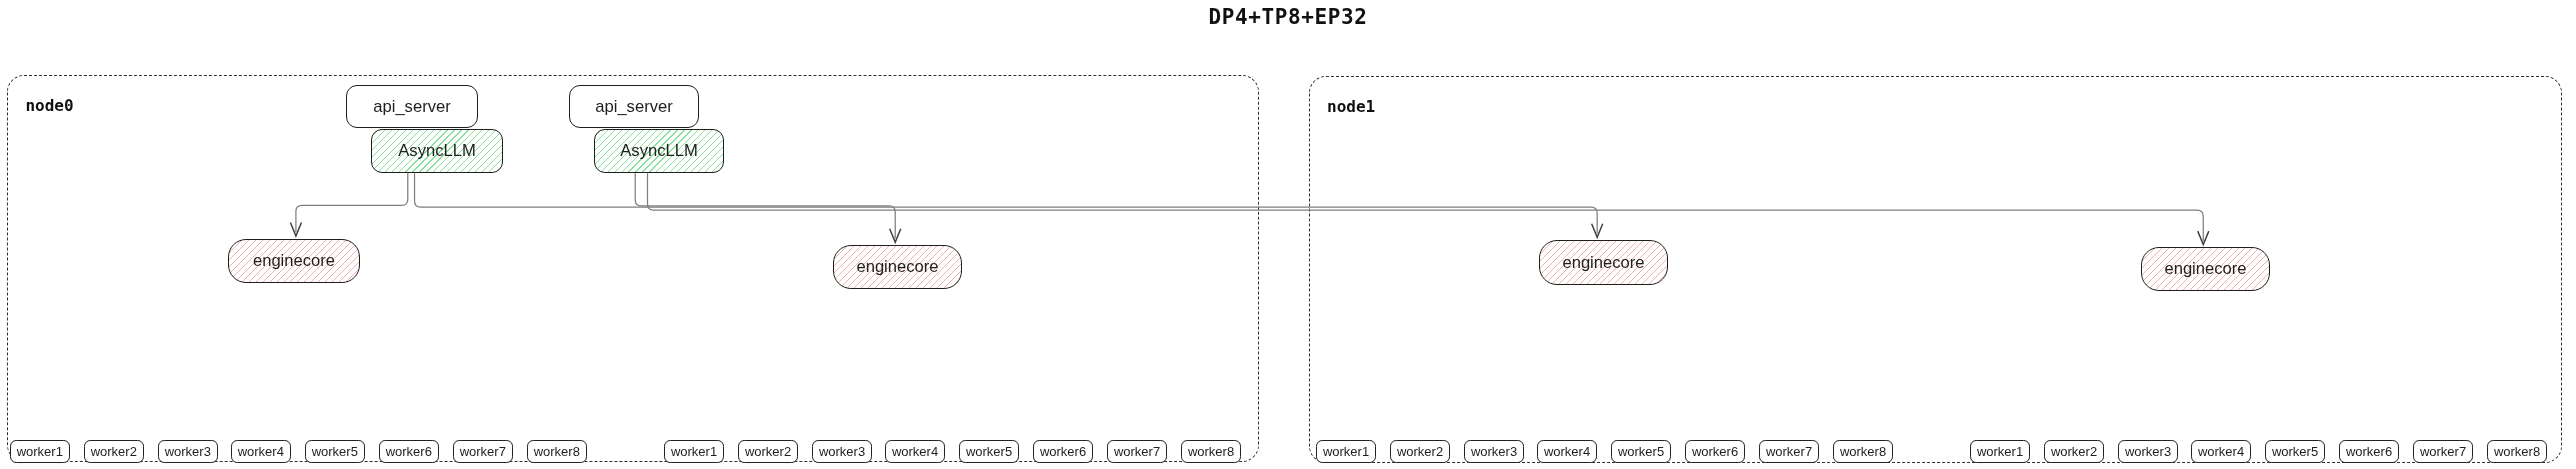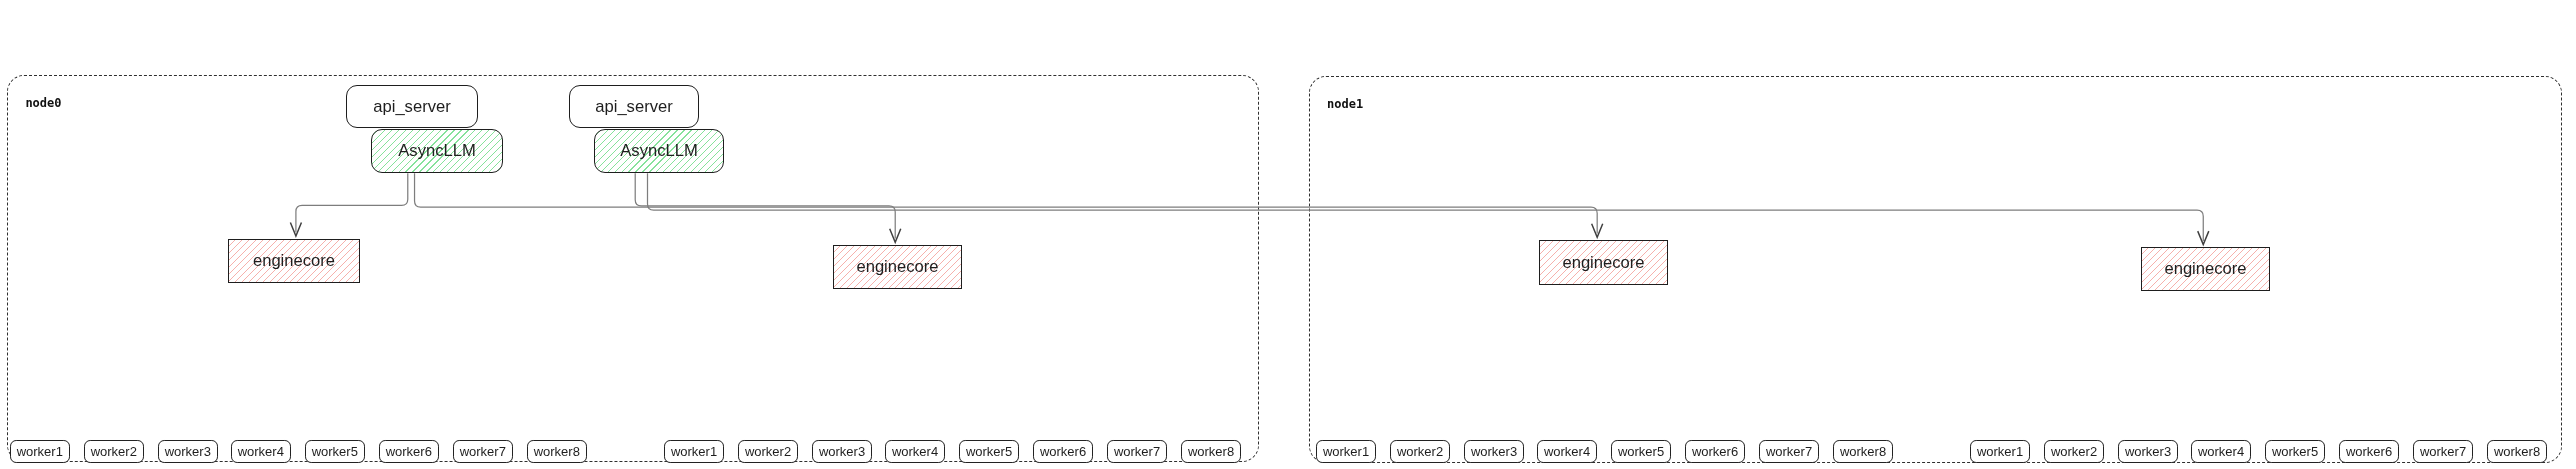--- a/index.html
+++ b/index.html
@@ -31,39 +31,39 @@
     position:absolute;
     border:1.5px dashed var(--node-border);
     border-radius:17px;
     background:transparent;
   }
   .node0{left:7.4px;top:75px;width:1250px;height:385px;}
   .node1{left:1309px;top:76px;width:1251px;height:385px;}
   .node-label{
     position:absolute;left:17px;top:19.7px;
     font-family:"DejaVu Sans Mono", monospace;
-    font-size:12px;font-weight:bold;color:#111;
+    font-size:16px;font-weight:bold;color:#111;
   }
   .connectors{position:absolute;left:0;top:0;width:2576px;height:469px;}
   .box{
     position:absolute;
     box-sizing:border-box;
     border:1.5px solid var(--box-border);
     background:#ffffff;
     display:flex;align-items:center;justify-content:center;
     font-size:16.6px;
   }
   .api{border-radius:11px;z-index:3;}
   .async{
     border-radius:11px;z-index:2;
     background:repeating-linear-gradient(135deg,#ffffff 0px,#ffffff 4px,var(--green-hatch) 4px,var(--green-hatch) 4.9px);
     margin-left:25px;
   }
   .engine{
-    border-radius:0;z-index:2;
+    border-radius:18px;z-index:2;
     background:repeating-linear-gradient(135deg,#ffffff 0px,#ffffff 4.2px,var(--pink-hatch) 4.2px,var(--pink-hatch) 4.9px);
   }
   .api1{left:346px;top:85px;width:132px;height:43px;}
   .async1{left:346px;top:129px;width:132px;height:44px;}
   .api2{left:569px;top:85px;width:130px;height:43px;}
   .async2{left:569px;top:129px;width:130px;height:44px;}
   .ec1{left:228px;top:239px;width:132px;height:44px;}
   .ec2{left:833px;top:245px;width:129px;height:44px;}
   .ec3{left:1539px;top:240px;width:129px;height:45px;}
   .ec4{left:2141px;top:247px;width:129px;height:44px;}
@@ -81,20 +81,21 @@
     background:#ffffff;
     display:flex;align-items:center;justify-content:center;
     font-size:13px;
   }
 </style>
 </head>
 <body>
 
 <div class="canvas">
 
+  <div class="title">DP4+TP8+EP32</div>
 
   <div class="node node0">
     <span class="node-label">node0</span>
   </div>
   <div class="node node1">
     <span class="node-label">node1</span>
   </div>
 
   <svg class="connectors" viewBox="0 0 4188 763" xmlns="http://www.w3.org/2000/svg" fill="none">
 

